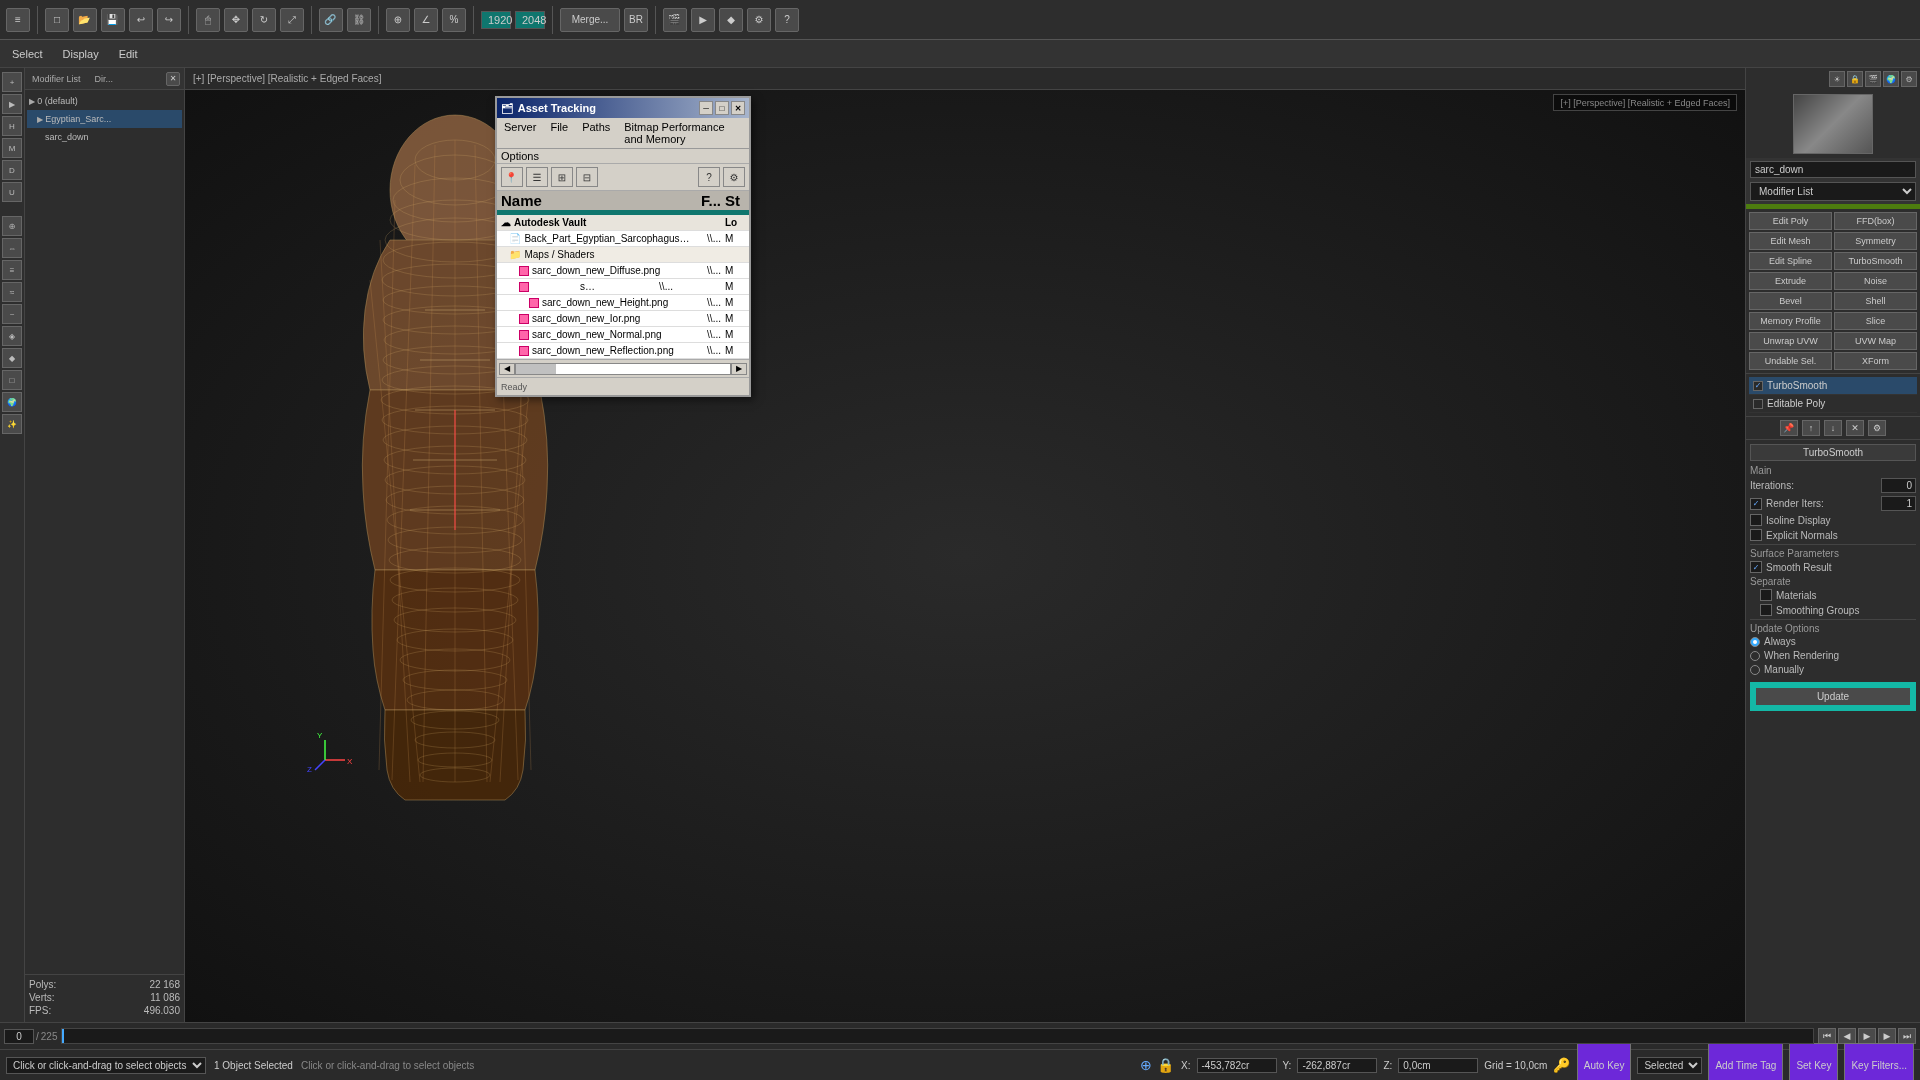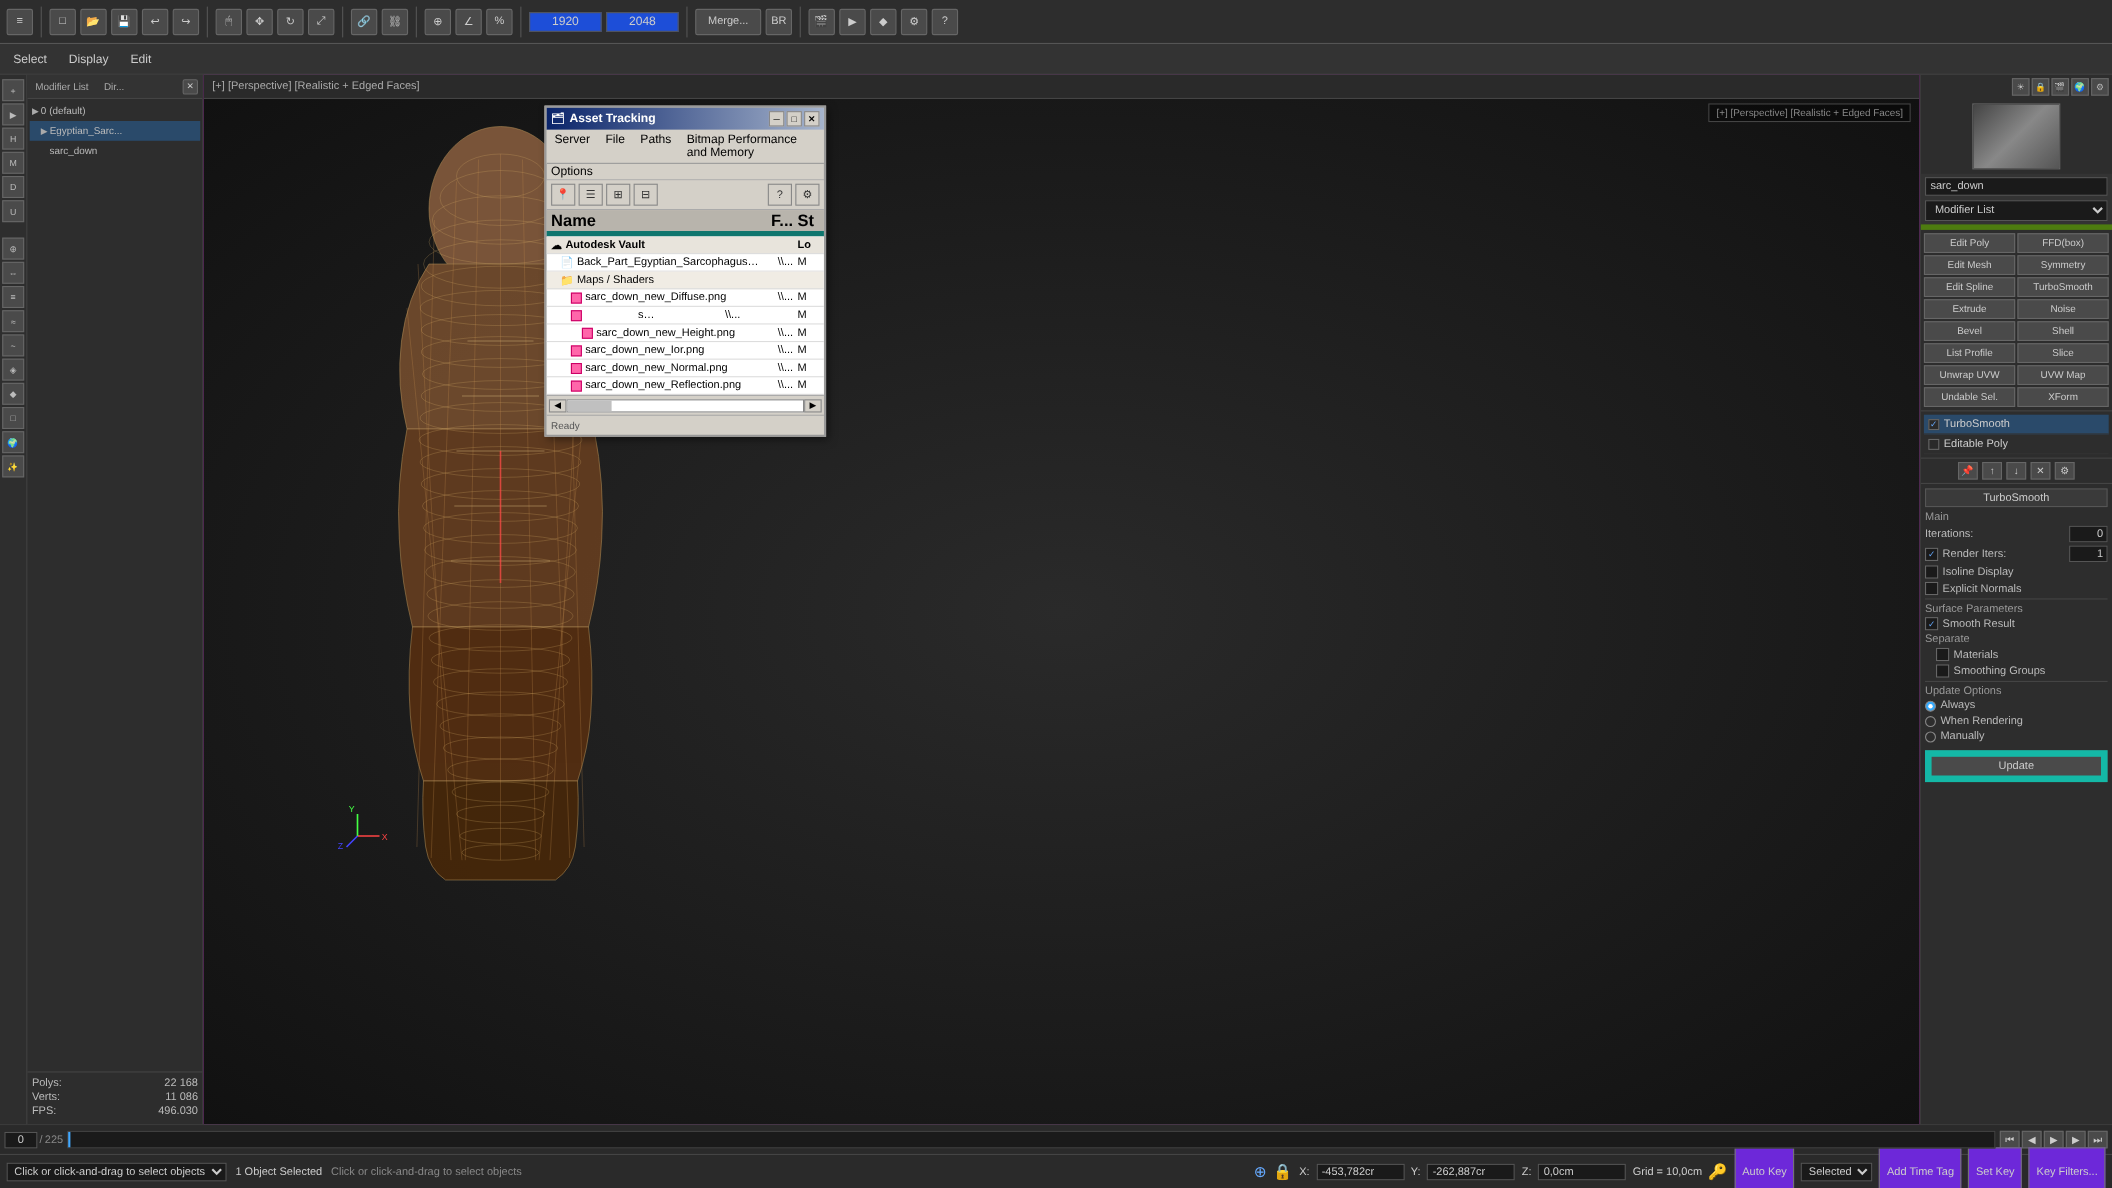--- a/index.html
+++ b/index.html
@@ -27,26 +27,26 @@
       color: #ccc;
       font-size: 10px;
       cursor: pointer;
     }
     .toolbar-separator {
       width: 1px; height: 28px;
       background: #555;
       margin: 0 3px;
     }
     .toolbar-num-display {
-      background: #1d4ed8;
+      background: #0f766e;
       border: 1px solid #555;
       color: #ccc;
       padding: 2px 6px;
       font-size: 11px;
-      width: 66px;
+      width: 30px;
       text-align: center;
     }
 
     
     #second-toolbar {
       width: 1920px;
       height: 28px;
       background: #333;
       display: flex;
       align-items: center;
@@ -139,21 +139,21 @@
       padding: 4px;
       border-top: 1px solid #444;
       font-size: 10px;
       color: #bbb;
     }
     .stat-row { display: flex; justify-content: space-between; margin-bottom: 2px; }
 
     
     #viewport {
       flex: 1;
-      background: #701a75;
+      background: #d946ef;
       position: relative;
       overflow: hidden;
     }
     #viewport-header {
       height: 22px;
       background: #2a2a2a;
       display: flex;
       align-items: center;
       padding: 0 8px;
       border-bottom: 1px solid #444;
@@ -883,21 +883,21 @@
       <div class="mod-btn">Edit Poly</div>
       <div class="mod-btn">FFD(box)</div>
       <div class="mod-btn">Edit Mesh</div>
       <div class="mod-btn">Symmetry</div>
       <div class="mod-btn">Edit Spline</div>
       <div class="mod-btn">TurboSmooth</div>
       <div class="mod-btn">Extrude</div>
       <div class="mod-btn">Noise</div>
       <div class="mod-btn">Bevel</div>
       <div class="mod-btn">Shell</div>
-      <div class="mod-btn">List Profile</div>
+      <div class="mod-btn">Memory Profile</div>
       <div class="mod-btn">Slice</div>
       <div class="mod-btn">Unwrap UVW</div>
       <div class="mod-btn">UVW Map</div>
       <div class="mod-btn">Undable Sel.</div>
       <div class="mod-btn">XForm</div>
     </div>
 
     <div class="modifier-stack">
       <div class="stack-item active">
         <div class="stack-checkbox checked">✓</div>

